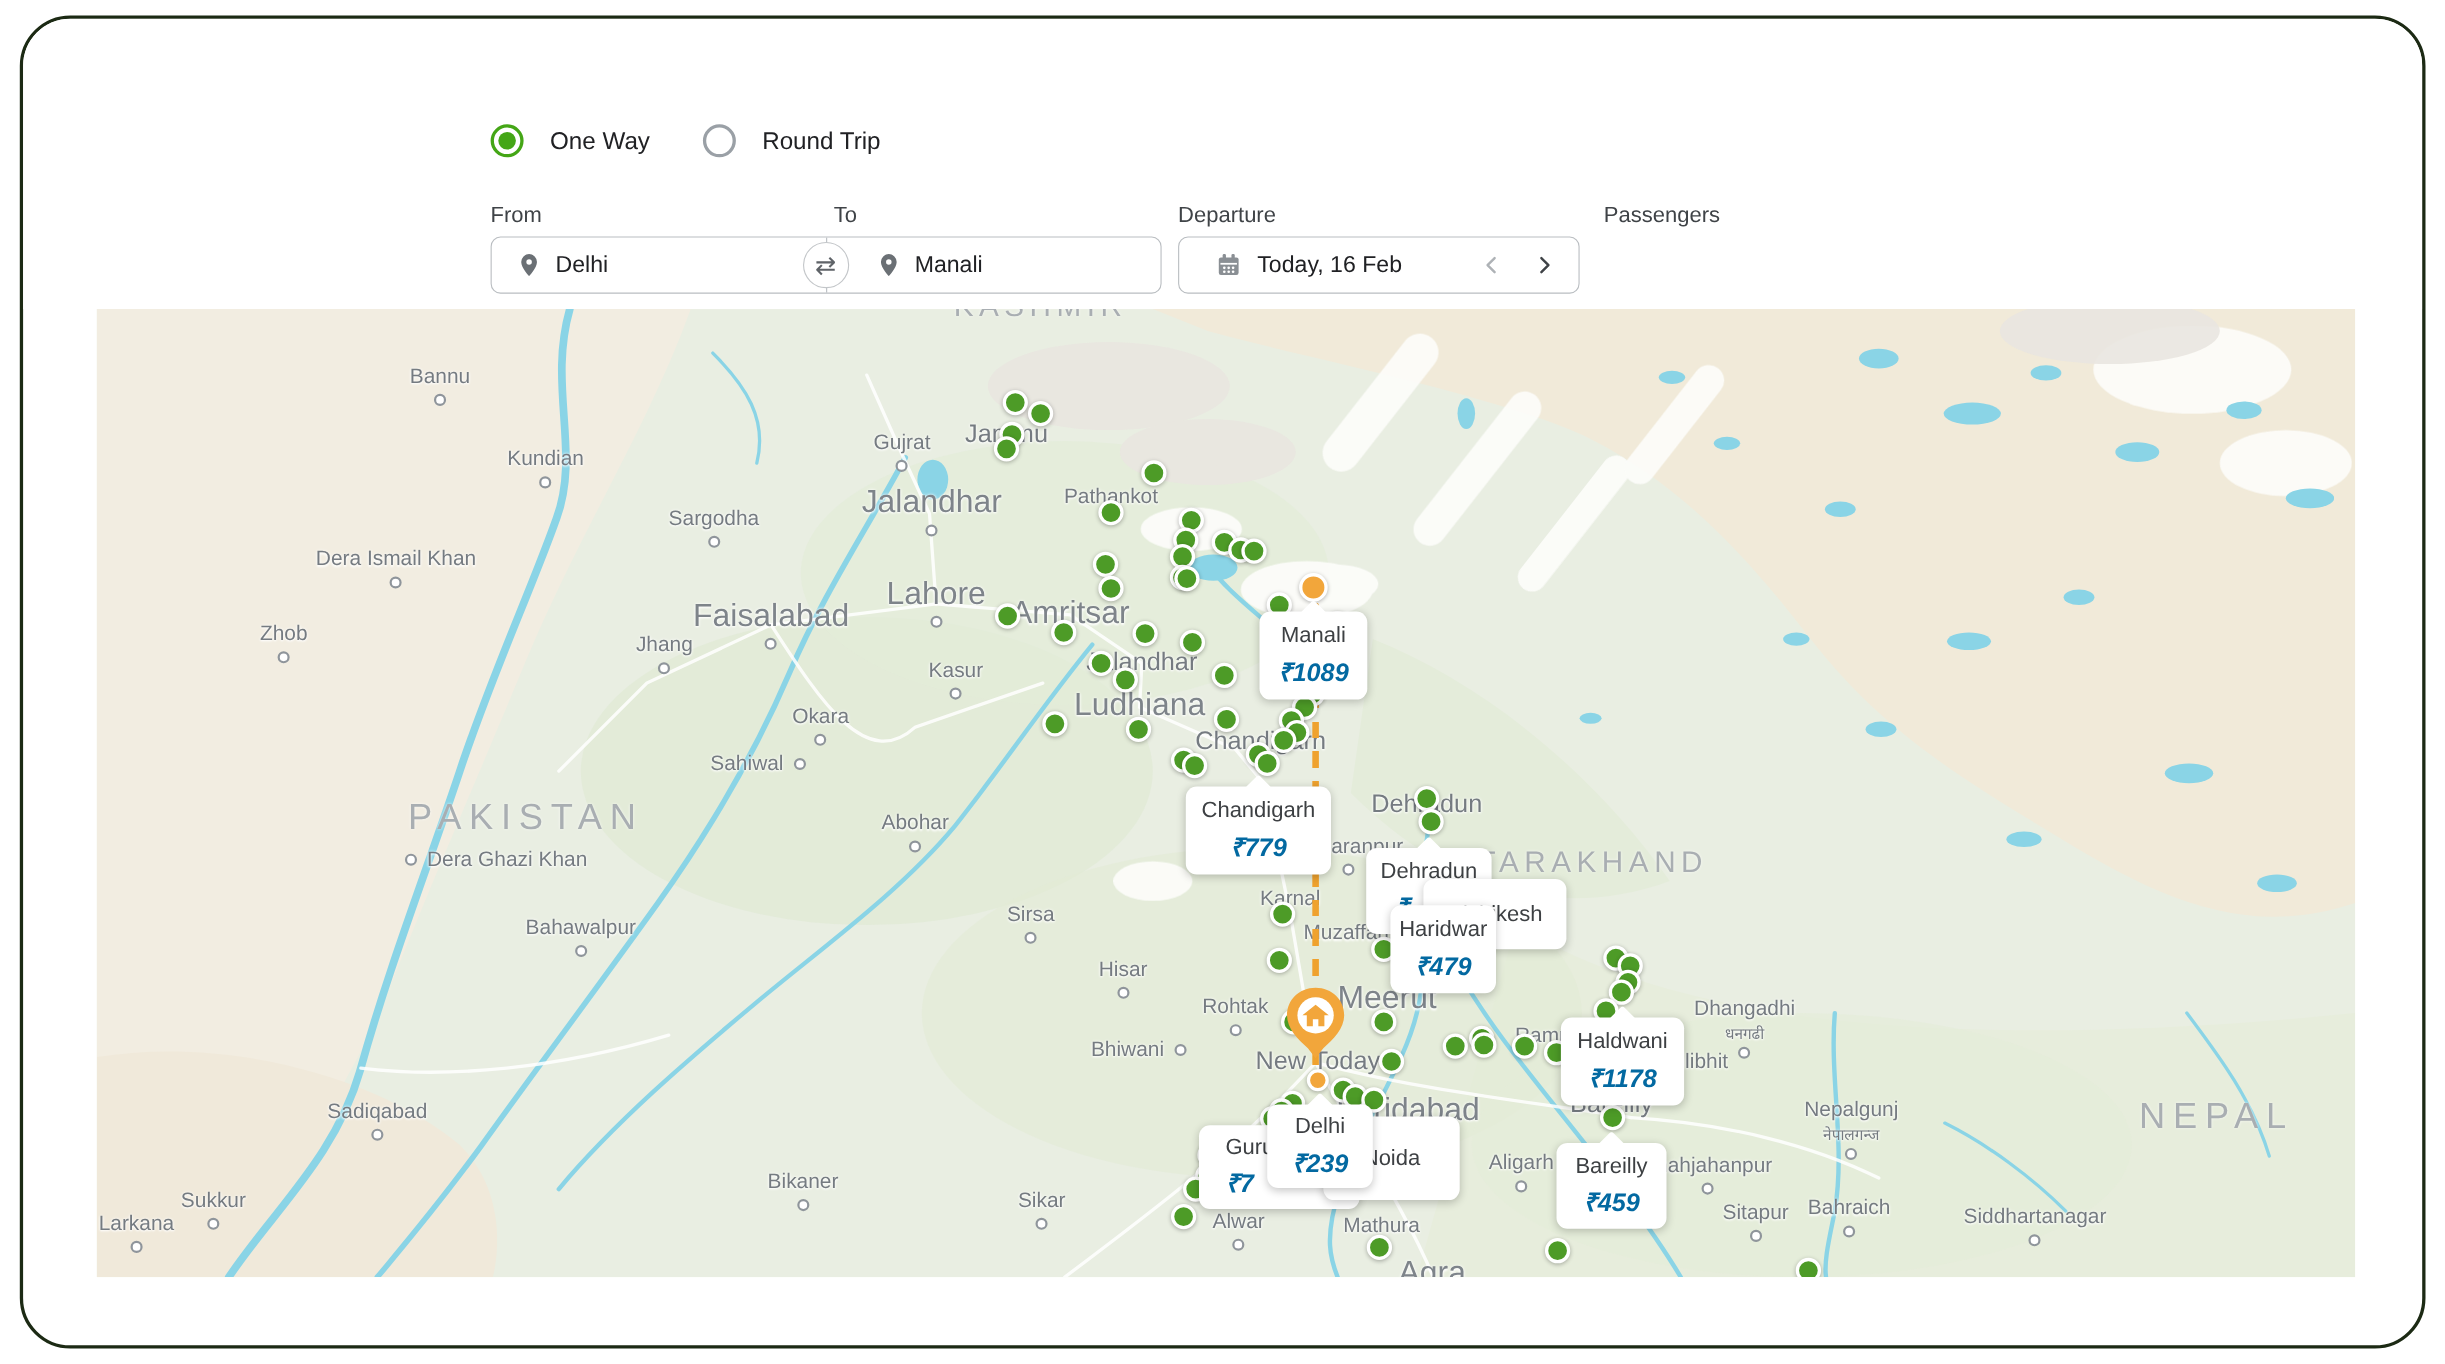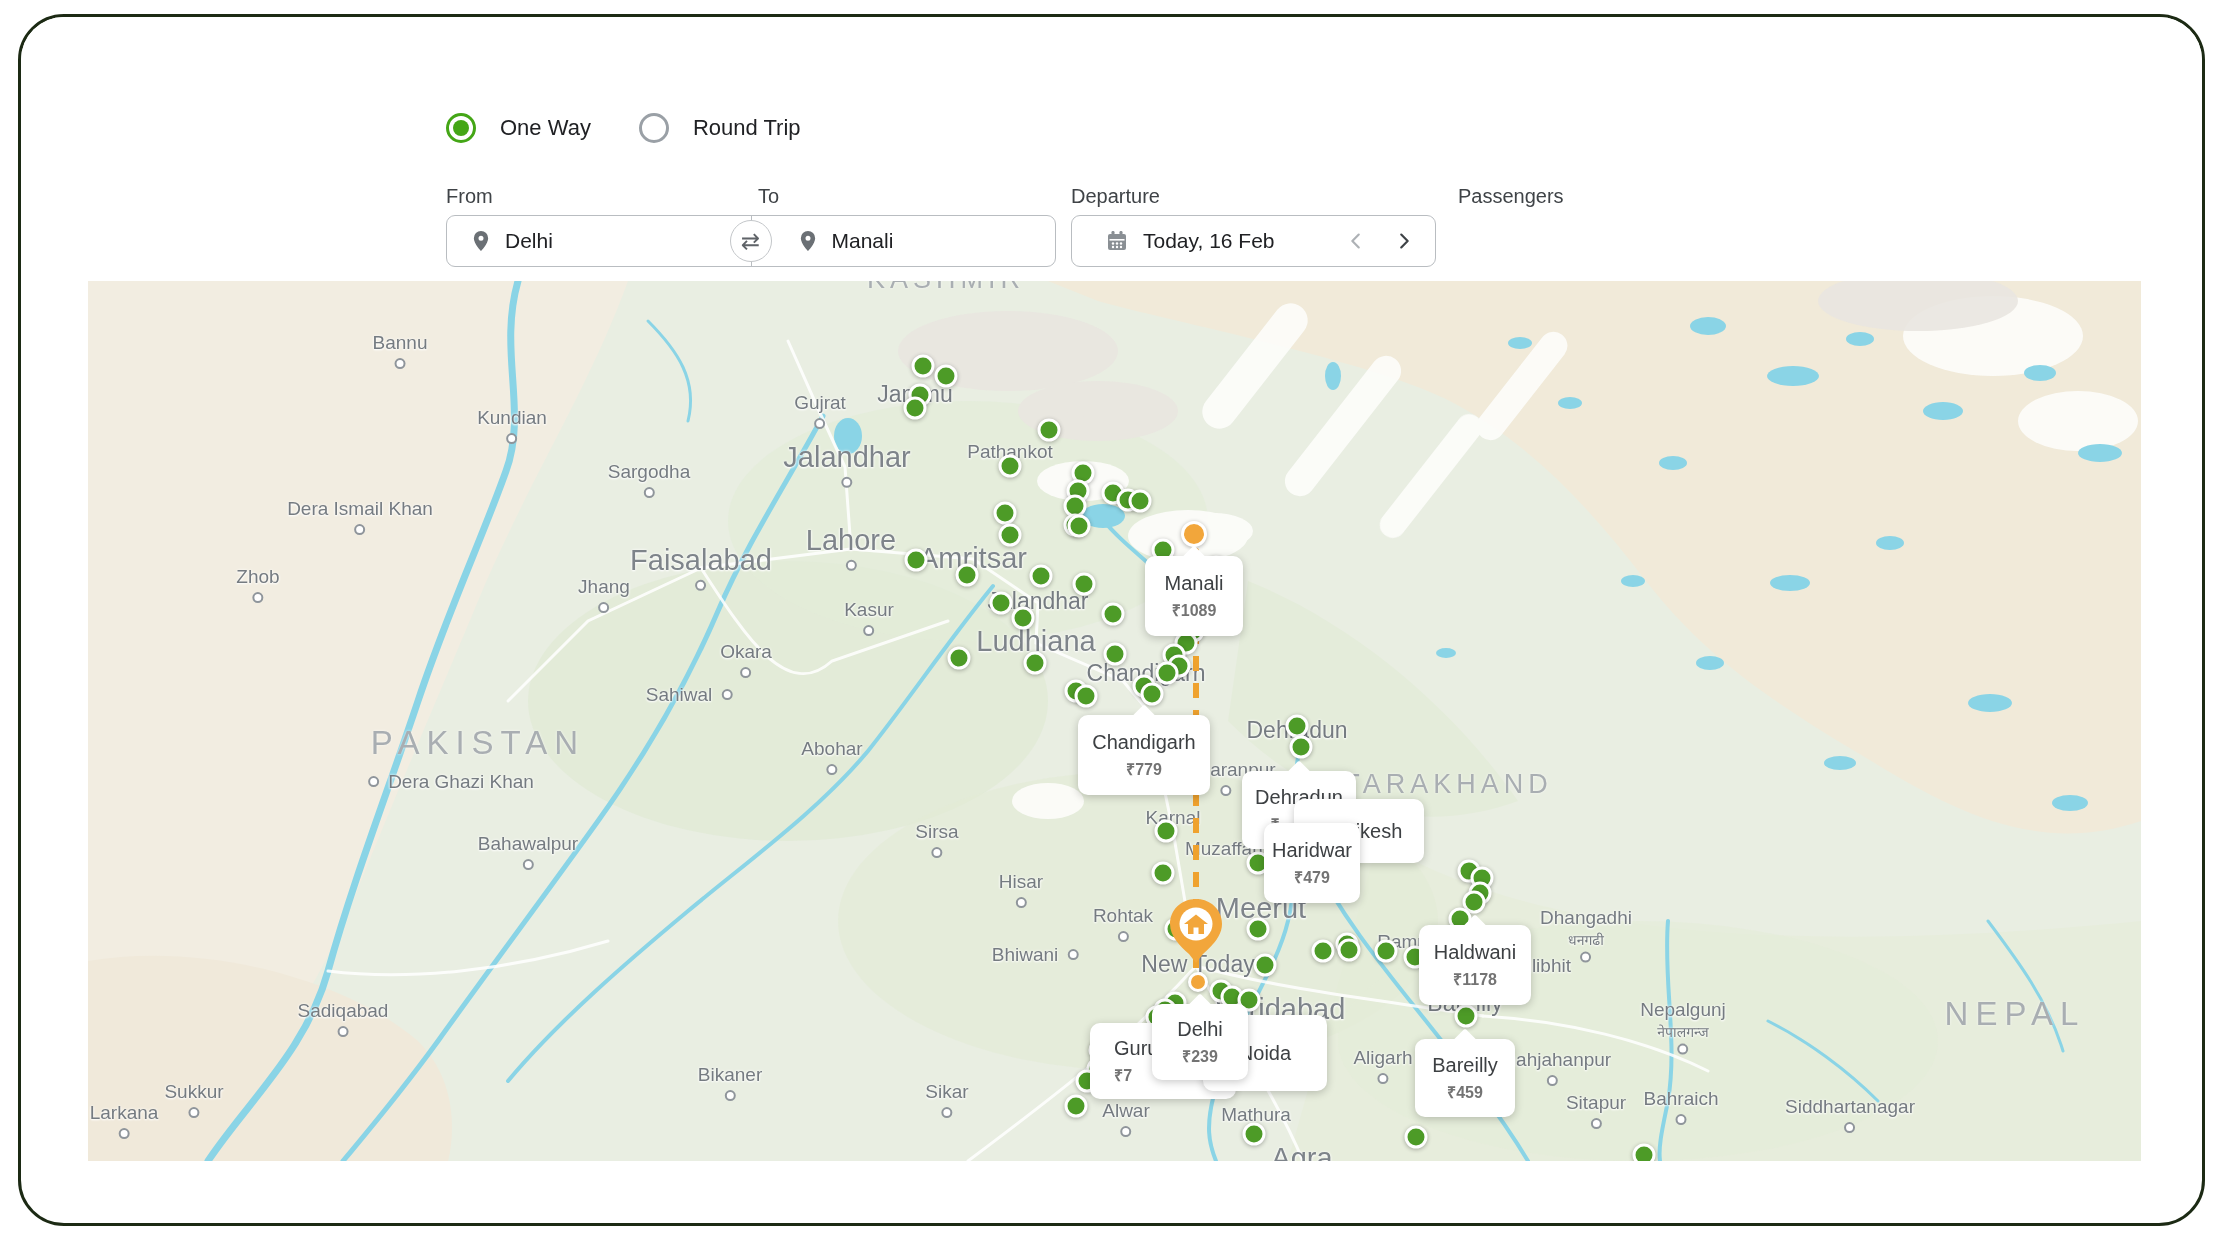--- a/index.html
+++ b/index.html
@@ -47,21 +47,21 @@
   .city .sub{font-size:14px;line-height:1;}
   .cdot{width:11px;height:11px;border-radius:50%;border:2.5px solid #8f959b;background:#fff;flex:0 0 auto;}
   .gm{position:absolute;width:23px;height:23px;border-radius:50%;background:var(--marker-green);border:3.5px solid #fff;box-shadow:0 1px 4px rgba(0,0,0,.3);transform:translate(-50%,-50%);z-index:4;cursor:pointer;}
   .om{position:absolute;border-radius:50%;background:var(--orange);border:3.5px solid #fff;box-shadow:0 1px 4px rgba(0,0,0,.3);transform:translate(-50%,-50%);z-index:5;cursor:pointer;}
   #route{position:absolute;width:6px;border-radius:3px;background:repeating-linear-gradient(180deg,#efa22e 0 15px,transparent 15px 27px);z-index:3;}
   #homepin{position:absolute;z-index:5;transform:translate(-50%,-100%);}
   .tooltip{position:absolute;background:#fff;border-radius:10px;box-shadow:0 2px 8px rgba(0,0,0,.22);display:flex;flex-direction:column;align-items:center;justify-content:center;gap:4px;cursor:pointer;}
   .tooltip.left{align-items:flex-start;padding-left:24px;}
   .tt-arrow{position:absolute;top:-7px;left:calc(50% - 9px);width:18px;height:18px;background:#fff;transform:rotate(45deg);border-radius:3px;}
   .tt-name{font-size:20px;color:#3d4043;z-index:1;white-space:nowrap;}
-  .tt-price{font-size:16px;font-weight:bold;color:#737373;z-index:1;white-space:nowrap;}
+  .tt-price{font-size:23px;font-weight:bold;color:#0369a1;z-index:1;white-space:nowrap;font-style:italic;}
 </style>
 </head>
 <body>
 
 <div class="frame">
 
   <div class="form-area">
 
     <div class="radio-row">
       <div class="radio-opt">
@@ -217,21 +217,21 @@
       </svg>
     </div>
   <div class="region r1" style="left: 858px; top: -2px;">KASHMIR</div>
       <div class="region r0" style="left: 390px; top: 462px;">PAKISTAN</div>
       <div class="region r1" style="left: 1337px; top: 503px;">UTTARAKHAND</div>
       <div class="region r0" style="left: 1927px; top: 733px;">NEPAL</div>
       <div class="city s" style="left: 312px; top: 70px;">
         <span class="nm">Bannu</span>
         <span class="cdot"></span>
       </div>
-      <div class="city s" style="left: 424px; top: 145px;">
+      <div class="city s" style="left: 408px; top: 145px;">
         <span class="nm">Kundian</span>
         <span class="cdot"></span>
       </div>
       <div class="city s" style="left: 272px; top: 236px;">
         <span class="nm">Dera Ismail Khan</span>
         <span class="cdot"></span>
       </div>
       <div class="city s" style="left: 170px; top: 304px;">
         <span class="nm">Zhob</span>
         <span class="cdot"></span>

